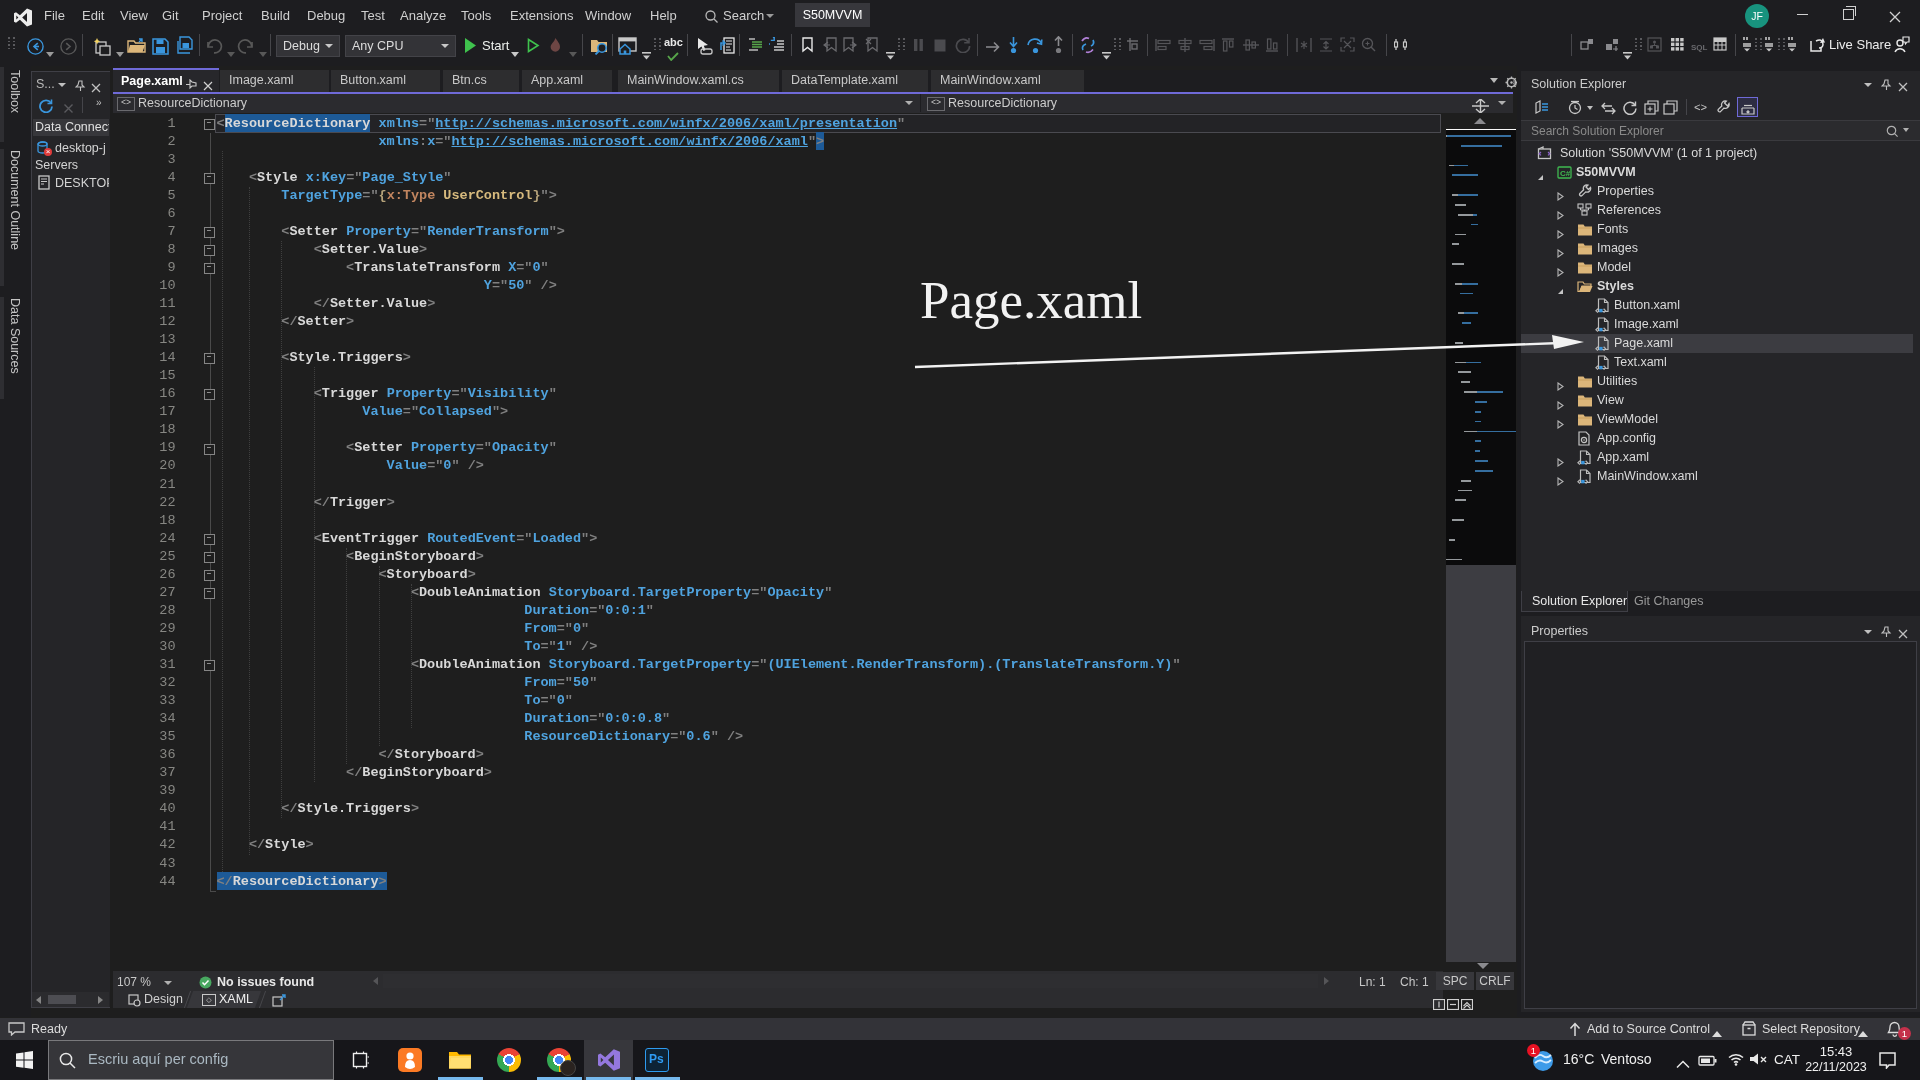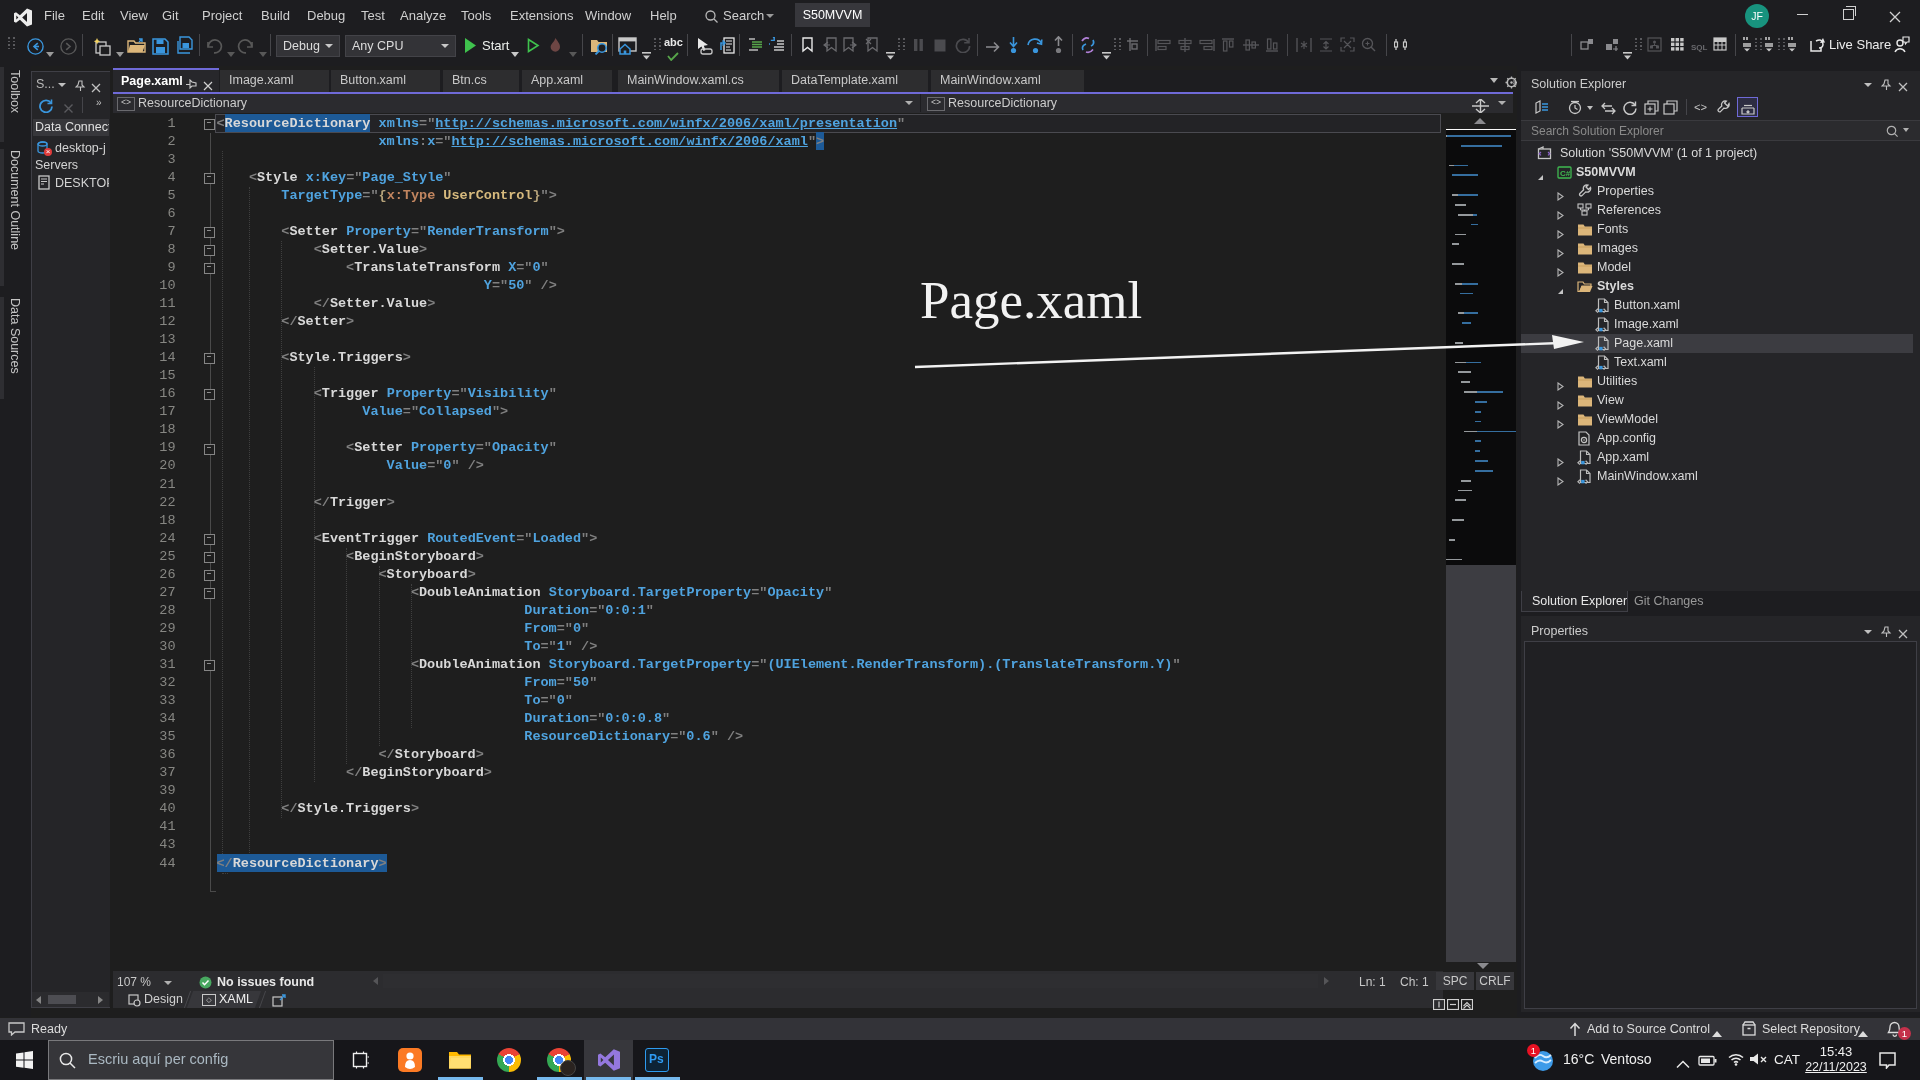--- a/index.html
+++ b/index.html
@@ -542,20 +542,21 @@
 <div class="l"><span class="num">31</span><span class="fm"><span class="fb">–</span></span><span class="c" style="padding-left:194.41px"><span style="color:#808080;">&lt;</span><span style="color:#d8d8d8;">DoubleAnimation</span><span style="color:#d8d8d8;"> </span><span style="color:#4fa3df;">Storyboard.TargetProperty</span><span style="color:#808080;">="</span><span style="color:#4fa3df;">(UIElement.RenderTransform).(TranslateTransform.Y)</span><span style="color:#808080;">"</span></span></div>
 <div class="l"><span class="num">32</span><span class="fm"></span><span class="c" style="padding-left:307.82px"><span style="color:#4fa3df;">From</span><span style="color:#808080;">="</span><span style="color:#4fa3df;">50</span><span style="color:#808080;">"</span></span></div>
 <div class="l"><span class="num">33</span><span class="fm"></span><span class="c" style="padding-left:307.82px"><span style="color:#4fa3df;">To</span><span style="color:#808080;">="</span><span style="color:#4fa3df;">0</span><span style="color:#808080;">"</span></span></div>
 <div class="l"><span class="num">34</span><span class="fm"></span><span class="c" style="padding-left:307.82px"><span style="color:#4fa3df;">Duration</span><span style="color:#808080;">="</span><span style="color:#4fa3df;">0:0:0.8</span><span style="color:#808080;">"</span></span></div>
 <div class="l"><span class="num">35</span><span class="fm"></span><span class="c" style="padding-left:307.82px"><span style="color:#4fa3df;">ResourceDictionary</span><span style="color:#808080;">="</span><span style="color:#4fa3df;">0.6</span><span style="color:#808080;">"</span><span style="color:#d8d8d8;"> </span><span style="color:#808080;">/&gt;</span></span></div>
 <div class="l"><span class="num">36</span><span class="fm"></span><span class="c" style="padding-left:162.01px"><span style="color:#808080;">&lt;/</span><span style="color:#d8d8d8;">Storyboard</span><span style="color:#808080;">&gt;</span></span></div>
 <div class="l"><span class="num">37</span><span class="fm"></span><span class="c" style="padding-left:129.61px"><span style="color:#808080;">&lt;/</span><span style="color:#d8d8d8;">BeginStoryboard</span><span style="color:#808080;">&gt;</span></span></div>
 <div class="l"><span class="num">39</span><span class="fm"></span><span class="c" style="padding-left:0.00px"></span></div>
 <div class="l"><span class="num">40</span><span class="fm"></span><span class="c" style="padding-left:64.80px"><span style="color:#808080;">&lt;/</span><span style="color:#d8d8d8;">Style.Triggers</span><span style="color:#808080;">&gt;</span></span></div>
 <div class="l"><span class="num">41</span><span class="fm"></span><span class="c" style="padding-left:0.00px"></span></div>
+<div class="l"><span class="num">42</span><span class="fm"></span><span class="c" style="padding-left:32.40px"><span style="color:#808080;">&lt;/</span><span style="color:#d8d8d8;">Style</span><span style="color:#808080;">&gt;</span></span></div>
 <div class="l"><span class="num">43</span><span class="fm"></span><span class="c" style="padding-left:0.00px"></span></div>
 <div class="l"><span class="num">44</span><span class="fm"></span><span class="c" style="padding-left:0.00px"><span style="color:#808080;background:#1d5a97;padding:1.6px 0;">&lt;/</span><span style="color:#d8d8d8;background:#1d5a97;padding:1.6px 0;">ResourceDictionary</span><span style="color:#808080;background:#1d5a97;padding:1.6px 0;">&gt;</span></span></div>
 </div>
 
 <div style="position:absolute;left:1443px;top:113px;width:74px;height:862px;background:#1e1e1e;"></div>
 <div style="position:absolute;left:1472px;top:99px;"><svg width="17" height="14" viewBox="0 0 17 14" style="">
       <path d="M8.5 0 v14 M4 4 L8.5 0 L13 4 M4 10 L8.5 14 L13 10 M0 7 h17" stroke="#c8c8c8" stroke-width="1.4" fill="none"></path>
     </svg></div>
 <div style="position:absolute;left:1474px;top:118px;width:0;height:0;border-left:6px solid transparent;border-right:6px solid transparent;border-bottom:6px solid #8a8a8e;"></div>
 <div style="position:absolute;left:1446px;top:129px;width:70px;height:436px;background:#0b0b0c;border-top:1.5px solid #fafafa;"></div>
@@ -951,21 +952,21 @@
 <div style="position:absolute;left:1727px;top:1052px;"><svg width="18" height="14" viewBox="0 0 18 14" style="">
       <path d="M2 5.5 a10 10 0 0 1 14 0 M4.5 8 a6.5 6.5 0 0 1 9 0 M7 10.5 a3 3 0 0 1 4 0" fill="none" stroke="#e8e8e8" stroke-width="1.5"></path>
       <circle cx="9" cy="12.5" r="1.3" fill="#e8e8e8"></circle>
     </svg></div>
 <div style="position:absolute;left:1749px;top:1052px;"><svg width="19" height="14" viewBox="0 0 19 14" style="">
       <path d="M1 5 h3.5 L9 1.5 v11 L4.5 9 H1 Z" fill="#e8e8e8"></path>
       <path d="M12 5 l5 5 M17 5 l-5 5" stroke="#e8e8e8" stroke-width="1.4"></path>
     </svg></div>
 <div style="position:absolute;left:1774px;top:1052px;font-size:13.5px;color:#f0f0f0;">CAT</div>
 <div style="position:absolute;left:1805px;top:1044px;width:62px;text-align:center;font-size:13px;color:#f0f0f0;">15:43</div>
-<div style="position:absolute;left:1800px;top:1060px;width:72px;text-align:center;font-size:12.5px;color:#f0f0f0;text-decoration:underline;">22/11/2023</div>
+<div style="position:absolute;left:1800px;top:1060px;width:72px;text-align:center;font-size:12.5px;color:#f0f0f0;">22/11/2023</div>
 <div style="position:absolute;left:1878px;top:1051px;"><svg width="19" height="18" viewBox="0 0 19 18" style="">
       <path d="M2 2 h15 v12 h-6 l-2.5 3 v-3 H2 Z" fill="none" stroke="#e8e8e8" stroke-width="1.5"></path>
     </svg></div>
 
 <div style="position:absolute;left:920px;top:270px;font-family:'Liberation Serif',serif;font-size:53px;color:#f2f2f2;">Page.xaml</div>
 <svg width="1920" height="1080" style="position:absolute;left:0;top:0;pointer-events:none;">
 <line x1="915" y1="367" x2="1560" y2="343" stroke="#f2f2f2" stroke-width="2.4"></line>
 <path d="M1584 342 L1552 335 L1554 349 Z" fill="#f2f2f2"></path>
 </svg>
 

